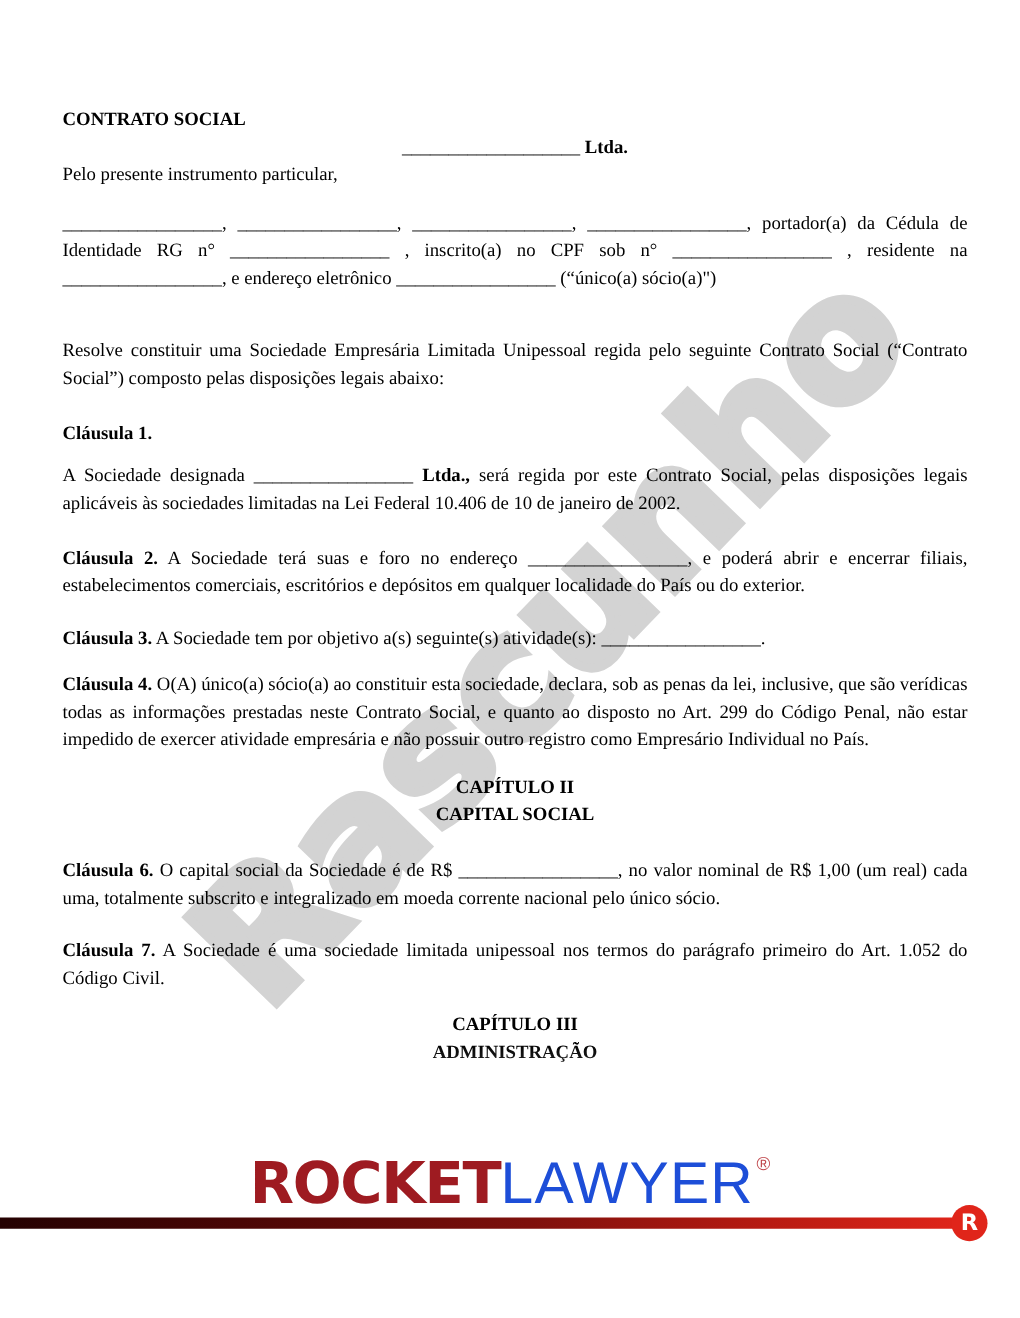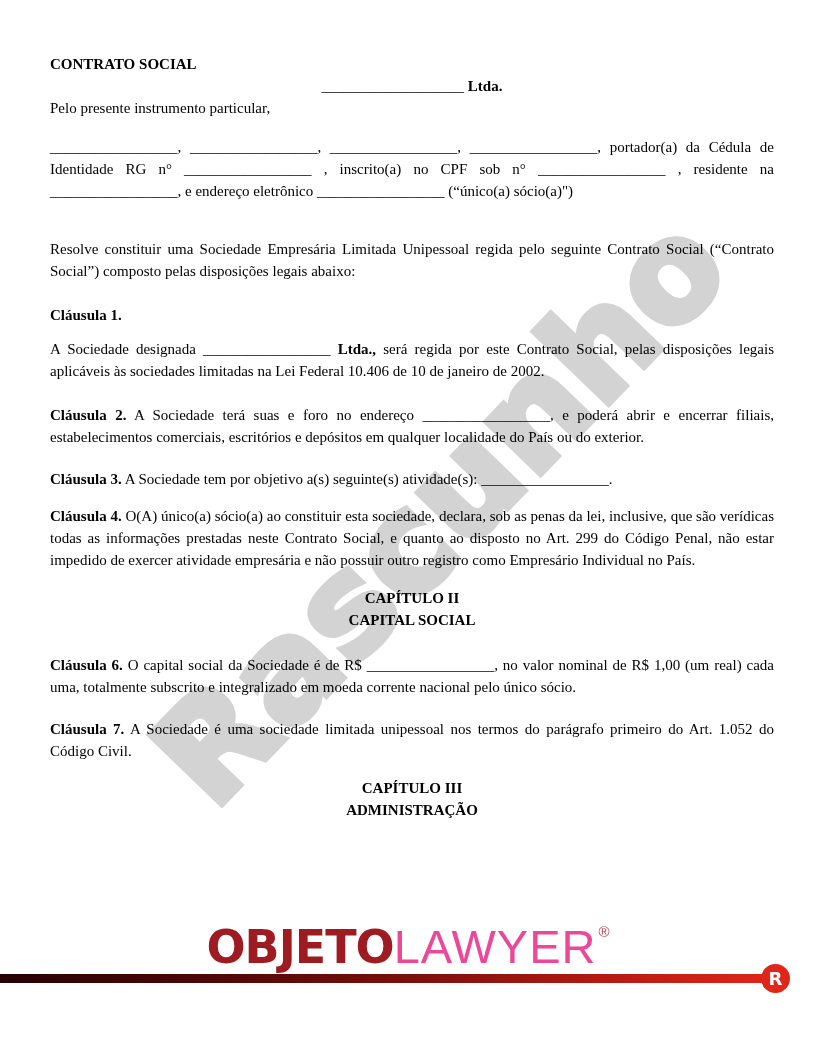--- a/index.html
+++ b/index.html
@@ -11,21 +11,21 @@
   .watermark{
     position:absolute;left:440px;top:510px;z-index:0;
     transform:translate(-50%,-50%) rotate(-46deg);
     font-family:"DejaVu Sans", sans-serif;font-weight:bold;
     font-size:136px;color:#d3d3d3;-webkit-text-stroke:7px #d3d3d3;
     white-space:nowrap;letter-spacing:1px;user-select:none;
   }
   
   .content{
     position:relative;z-index:1;padding:53px 42px 0 50px;
-    font-size:15px;line-height:22px;
+    font-size:15px;line-height:22px;margin-top:32px;
   }
   .content p{margin:0;}
   .just{text-align:justify;}
   .ctr{text-align:center;}
   .bold{font-weight:bold;}
   
   .m17{margin-top:17px!important;} .m36{margin-top:36px!important;}
   .m22{margin-top:22px!important;} .m12{margin-top:12px!important;}
   .m20{margin-top:20px!important;} .m15{margin-top:15px!important;}
   .m18{margin-top:18px!important;} .m16{margin-top:16px!important;}
@@ -45,21 +45,21 @@
   
   .logo{
     position:absolute;top:906px;left:0;width:100%;text-align:center;z-index:3;
     font-family:"DejaVu Sans", sans-serif;white-space:nowrap;line-height:52px;
   }
   .logo .rocket{
     font-size:46px;font-weight:bold;color:#9e1b21;letter-spacing:-1px;
   }
   .logo .lawyer{
     font-family:"Liberation Sans", sans-serif;
-    font-size:47px;font-weight:normal;color:#ec4899;letter-spacing:1px;
+    font-size:47px;font-weight:normal;color:#1d4ed8;letter-spacing:1px;
   }
   .logo .rmark{
     font-family:"Liberation Sans", sans-serif;
     font-size:15px;color:#bf4449;vertical-align:26px;margin-left:2px;
   }
   
   .bottom-bar{
     position:absolute;top:974px;left:0;width:770px;height:9px;z-index:3;
     background:linear-gradient(to right,
       #250202 0%, #4a0605 25%, #7e100c 55%, #b81b12 80%, #e0251a 100%);
@@ -115,21 +115,21 @@
 
     <div class="m15">
       <p class="ctr bold">CAPÍTULO III</p>
       <p class="ctr bold">ADMINISTRAÇÃO</p>
     </div>
 
   </div>
 
   <div class="fade"></div>
 
-  <div class="logo"><span class="rocket">OBJETO</span><span class="lawyer">LAWYER</span><span class="rmark">®</span></div>
+  <div class="logo"><span class="rocket">ROCKET</span><span class="lawyer">LAWYER</span><span class="rmark">®</span></div>
 
   <div class="bottom-bar"></div>
 
   <div class="badge">
       <span>R</span>
     </div>
 
 </div>
 
 </body></html>

